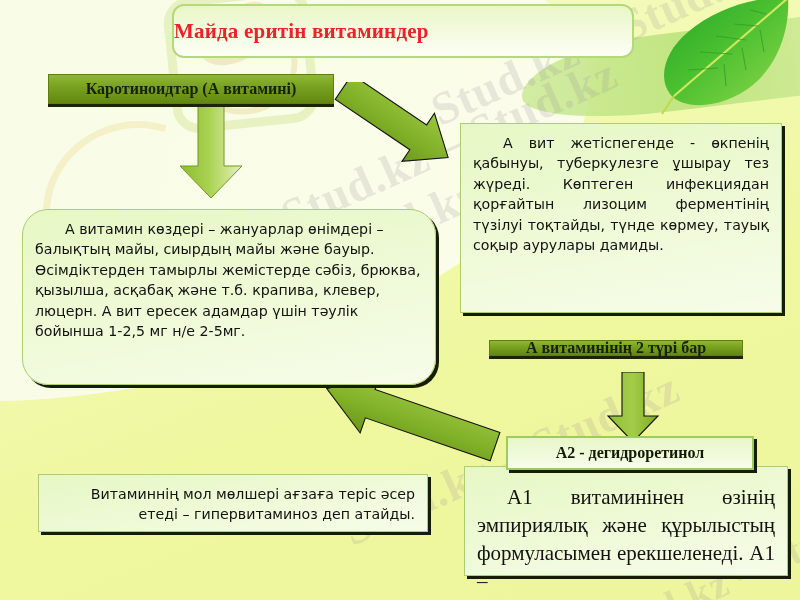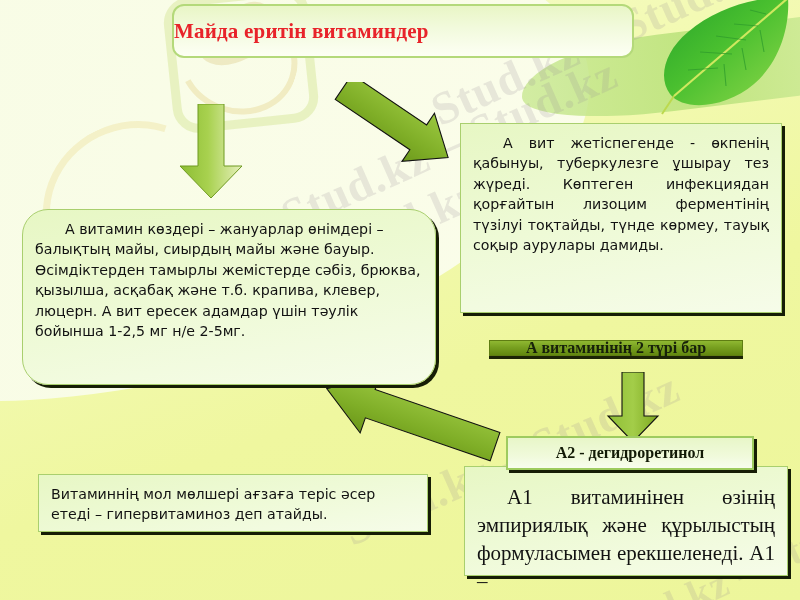--- a/index.html
+++ b/index.html
@@ -338,30 +338,33 @@
         </linearGradient>
       </defs>
       <path d="M18 0 L40 0 L40 44 L54 44 L29 70 L4 44 L18 44 Z" fill="url(#ag4)" stroke="#111" stroke-width="1.1"></path>
     </svg>
   </div>
 
   <div class="box titlebox">
     <span class="t nowrap">Майда еритін витаминдер</span>
   </div>
 
+  <div class="box headerbar hdr-carot">
+    <span class="t nowrap">Каротиноидтар (А витамині)</span>
+  </div>
 
   <div class="box headerbar hdr-two">
     <span class="t nowrap">А витаминінің 2 түрі бар</span>
   </div>
 
   <div class="box textbox tb-sans ind bx-sources">А витамин көздері – жануарлар өнімдері – балықтың майы, сиырдың майы және бауыр. Өсімдіктерден тамырлы жемістерде сәбіз, брюква, қызылша, асқабақ және т.б. крапива, клевер, люцерн. А вит ересек адамдар үшін тәулік бойынша 1-2,5 мг н/е 2-5мг.</div>
 
   <div class="box textbox tb-sans just ind bx-defic">А вит жетіспегенде - өкпенің қабынуы, туберкулезге ұшырау тез жүреді. Көптеген инфекциядан қорғайтын лизоцим ферментінің түзілуі тоқтайды, түнде көрмеу, тауық соқыр аурулары дамиды.</div>
 
-  <div class="box textbox tb-sans bx-hyper" style="text-align:left;">Витаминнің мол мөлшері ағзаға теріс әсер етеді – гипервитаминоз деп атайды.</div>
+  <div class="box textbox tb-sans bx-hyper" style="text-align:right;">Витаминнің мол мөлшері ағзаға теріс әсер етеді – гипервитаминоз деп атайды.</div>
 
   <div class="box textbox tb-serif bx-formula">
     <div class="just ind">А1 витаминінен өзінің эмпириялық және құрылыстың формуласымен ерекшеленеді. А1 –</div>
     <div>С20Н30О- 5 қос байланысы бар.</div>
     <div>А2 - С20Н28О-6 қос байланысы бар</div>
   </div>
 
 
   <div class="box labelbox lb-a2">
     <span class="t nowrap">А2 - дегидроретинол</span>

